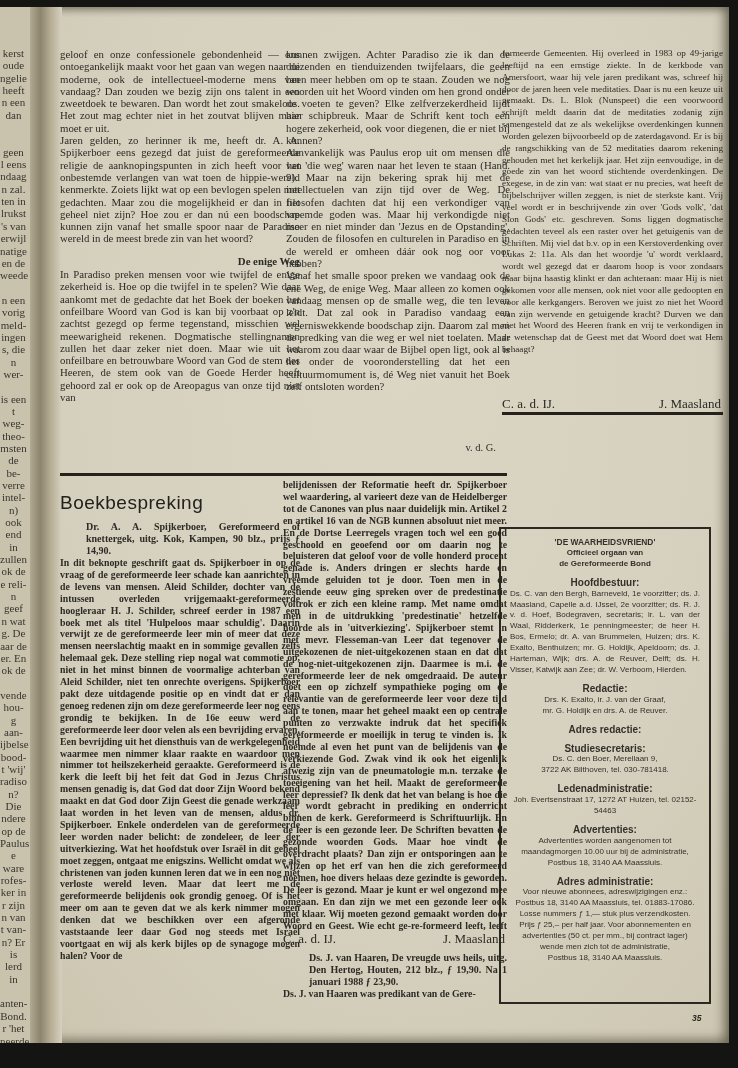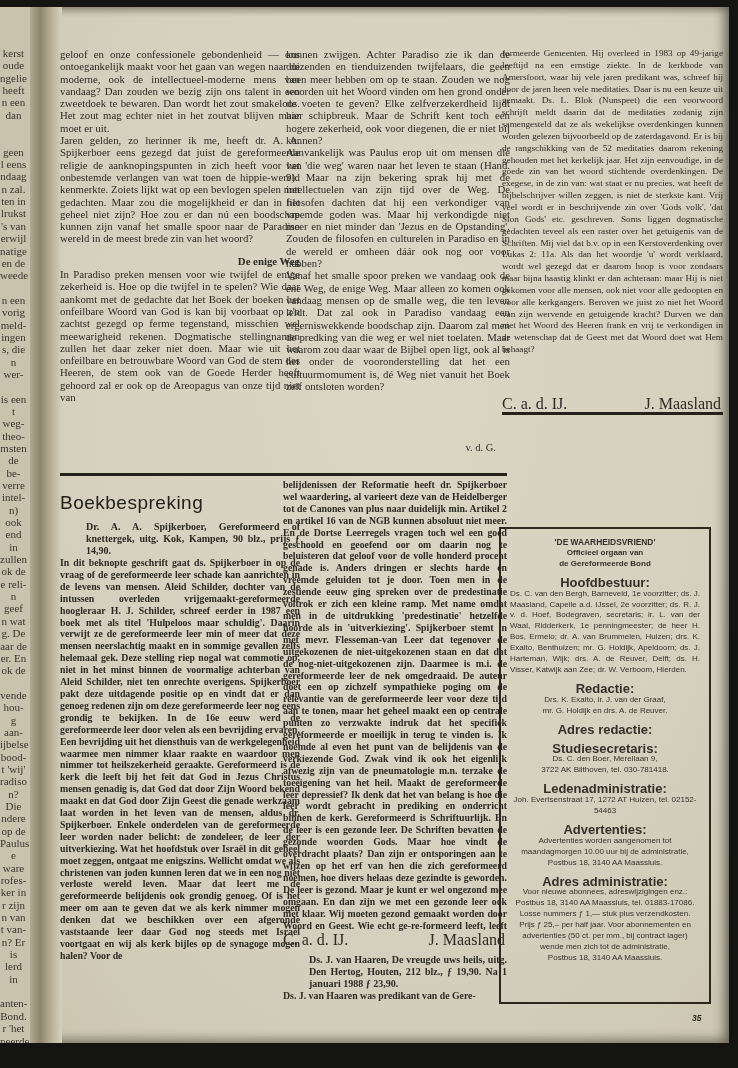--- a/index.html
+++ b/index.html
@@ -13,34 +13,34 @@
   .gutter{position:absolute;left:30px;top:0;width:32px;height:100%;
           background:linear-gradient(90deg,#b2a992 0%,#8d846d 32%,#b3aa91 62%,#d6d1bf 100%);}
   .pre{white-space:pre-line;}
   .col{position:absolute;text-align:justify;}
   .flow{overflow:hidden;}
   #col1-top,#col2-top{font-size:10.8px;line-height:12.3px;}
   #col3-top{font-size:9.2px;line-height:11.85px;}
   .col p{margin:0;}
   .subhead{font-weight:bold;margin:10px 0 1px 0;text-align:right;}
   .sig-right{position:absolute;right:14px;font-size:10.5px;}
-  .sig-row{display:flex;justify-content:space-between;font-size:16px;padding-right:2px;}
+  .sig-row{display:flex;justify-content:space-between;font-size:13px;padding-right:2px;}
   .rule{position:absolute;height:2.5px;background:#25221c;}
   #boek-title{font-family:"Liberation Sans",sans-serif;font-size:19px;letter-spacing:.5px;
               color:#22211d;margin:0 0 7px 0;font-weight:500;text-align:left;}
   .review-head{font-weight:bold;margin-left:26px;font-size:10px;line-height:12px;text-align:justify;}
   .review-body{font-size:9.8px;line-height:11.9px;font-weight:bold;}
   #col1-bot{overflow:hidden;}
   .box{position:absolute;border:2px solid #2b2822;padding:8px 9px;box-sizing:border-box;
        font-family:"Liberation Sans",sans-serif;font-size:8px;line-height:10.9px;
        text-align:center;color:#33302a;overflow:hidden;}
   .box-title{font-weight:bold;font-size:8.4px;}
   .box-sub{font-weight:bold;}
   .box-sec{margin-top:8px;}
-  .box-h{font-weight:bold;font-size:13px;}
+  .box-h{font-weight:bold;font-size:10px;}
   .box-b.justify{text-align:justify;}
   #page-num{position:absolute;font-family:"Liberation Sans",sans-serif;font-size:8.5px;
             font-weight:bold;font-style:italic;color:#2e2b24;}
 </style>
 </head>
 <body>
 
 <div id="scan">
   <div class="paper">
 

